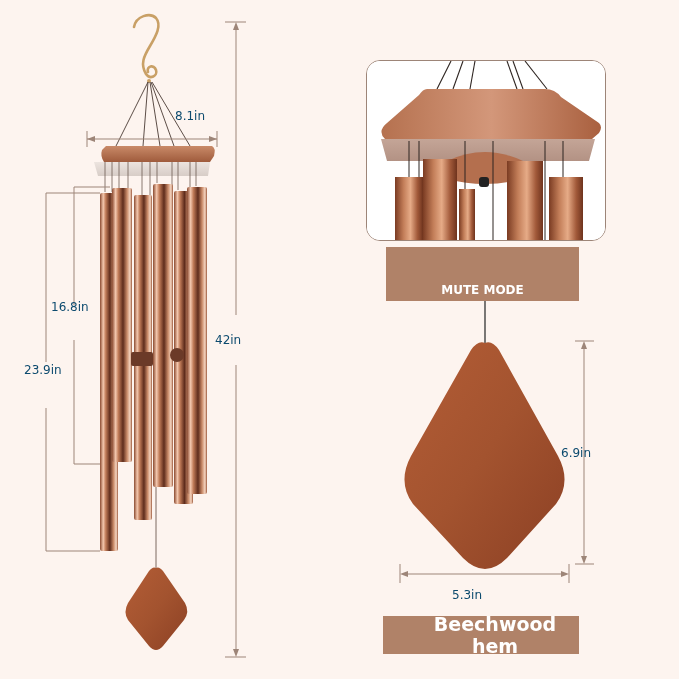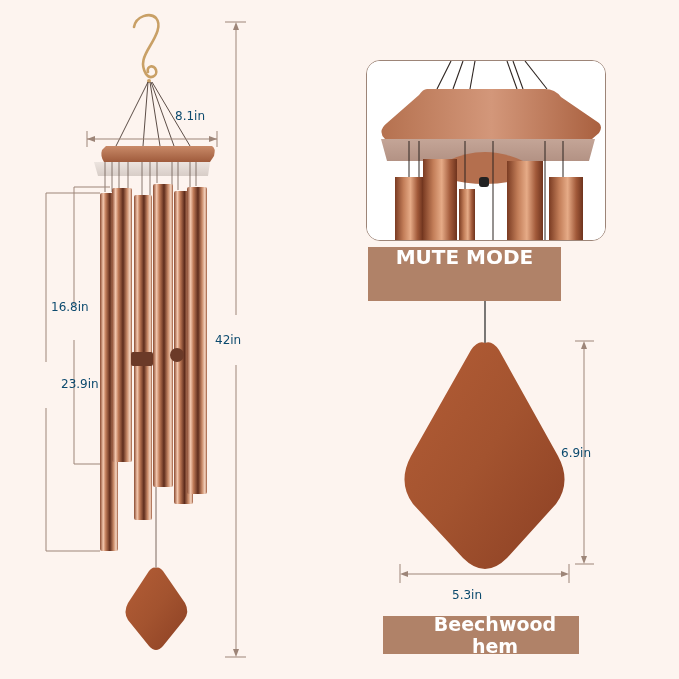--- a/index.html
+++ b/index.html
@@ -21,23 +21,23 @@
   }
   .callout {
     position: absolute;
     background: #b08268;
     color: #ffffff;
     font-family: "DejaVu Sans", sans-serif;
     font-weight: bold;
     text-align: center;
   }
   .callout-mute {
-    left: 368px; top: 247px; width: 193px; height: 54px;
-    display: flex; flex-direction: column; justify-content: flex-start; align-items: center;
-    font-size: 20px; line-height: 21px;
+    left: 386px; top: 247px; width: 193px; height: 54px;
+    display: flex; flex-direction: column; justify-content: flex-end; align-items: center;
+    font-size: 12px; line-height: 21px;
   }
   .callout-hem {
     left: 383px; top: 616px; width: 196px; height: 38px;
     display: flex; align-items: center; justify-content: center;
     font-size: 19px;
     padding-left: 28px;
   }
   .detail-panel {
     position: absolute;
     left: 366px; top: 60px; width: 240px; height: 181px;
@@ -227,16 +227,16 @@
 
 <div class="callout callout-mute">
   <span>MUTE MODE</span>
 </div>
 <div class="callout callout-hem">
   <span>Beechwood hem</span>
 </div>
 
 <span class="dim-label" style="left:175px; top:109px;">8.1in</span>
 <span class="dim-label" style="left:51px; top:300px;">16.8in</span>
-<span class="dim-label" style="left:24px; top:377px;margin-left:37px;">23.9in</span>
+<span class="dim-label" style="left:24px; top:363px;">23.9in</span>
 <span class="dim-label" style="left:215px; top:333px;">42in</span>
 <span class="dim-label" style="left:561px; top:446px;">6.9in</span>
 <span class="dim-label" style="left:452px; top:588px;">5.3in</span>
 
 </body></html>

